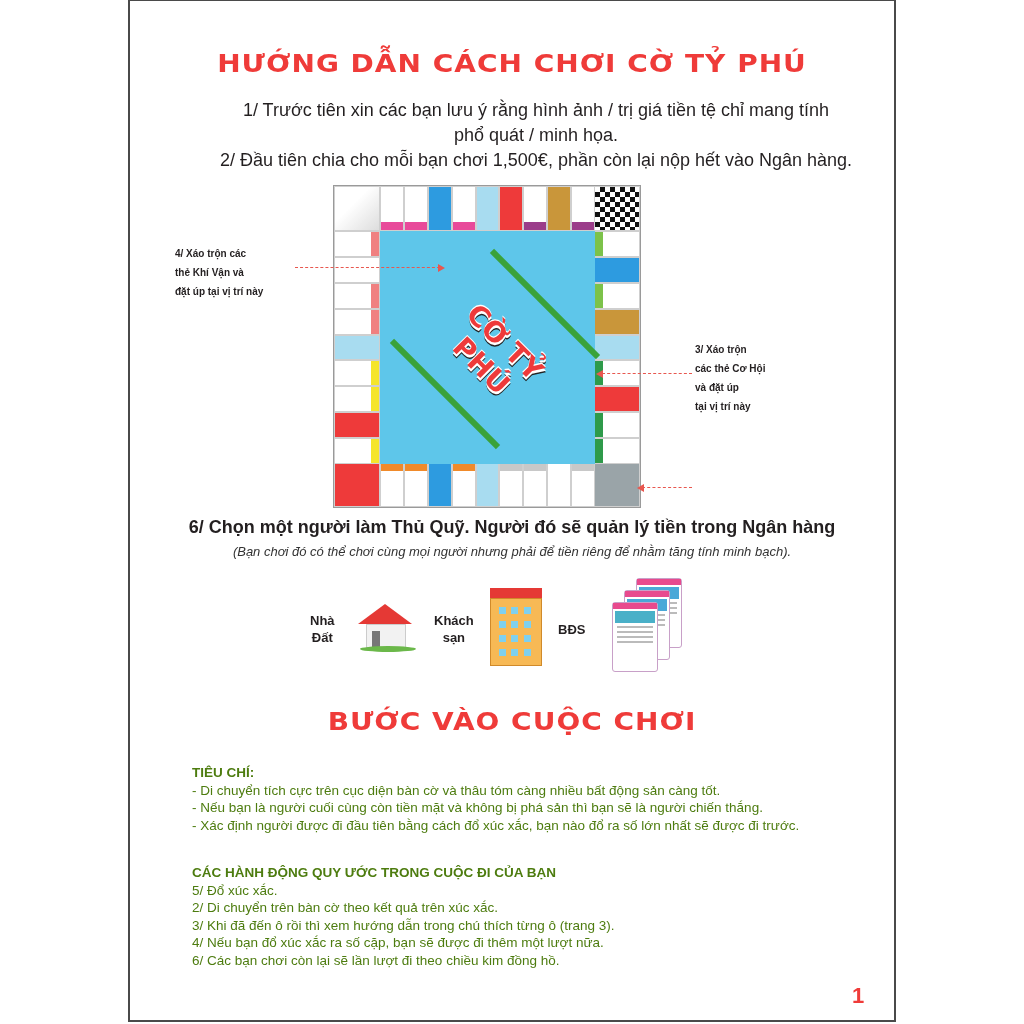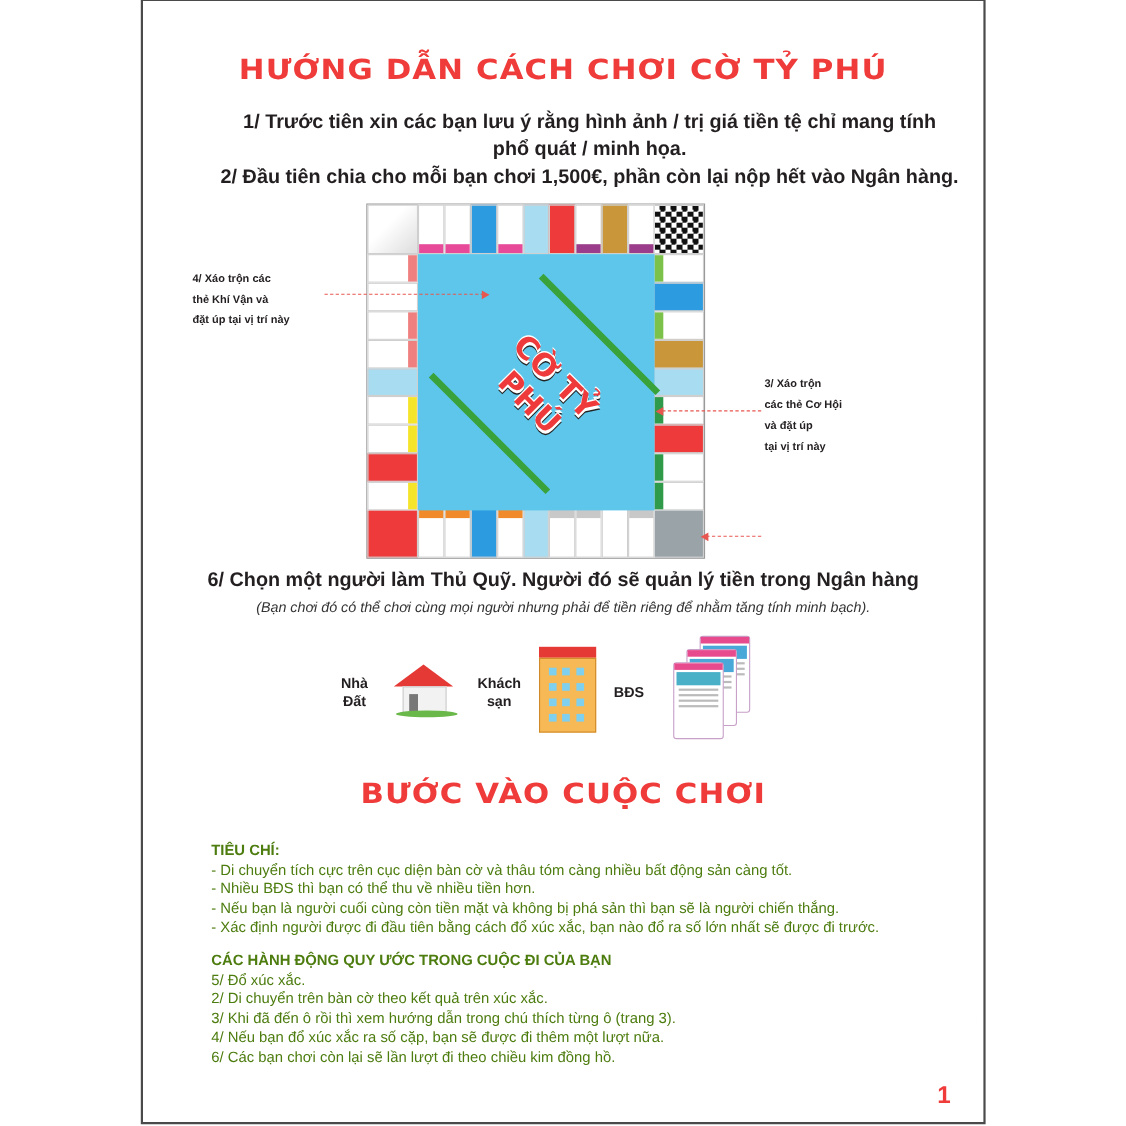--- a/index.html
+++ b/index.html
@@ -14,21 +14,21 @@
   .title {
     position: absolute; left: 0; width: 764px; text-align: center;
     color: #ef3b39; font-family: "DejaVu Sans", sans-serif; font-weight: bold;
     letter-spacing: 1px; transform: scaleY(0.9);
   }
   .title.t1 { top: 46px; font-size: 28px; }
   .title.t2 { top: 704px; font-size: 28px; }
 
   .intro {
     position: absolute; left: 0; width: 764px; text-align: center;
-    font-weight: bold; font-size: 18px; line-height: 25px; color: #231f20; padding-left: 48px;
+    font-weight: normal; font-size: 18px; line-height: 25px; color: #231f20; padding-left: 48px;
   }
   .intro.i1 { top: 97px; }
   .intro.i2 { top: 147px; }
 
   
   .board {
     position: absolute; left: 203px; top: 184px; width: 308px; height: 323px;
     background: #fff; border: 1px solid #9a9a9a;
   }
   .board .center {
@@ -301,21 +301,20 @@
         <div class="ln"></div>
         <div class="ln"></div>
       </div>
   </div>
 
   <div class="title t2">BƯỚC VÀO CUỘC CHƠI</div>
 
   <div class="rules r1">
     <div class="hd">TIÊU CHÍ:</div>
     <div>- Di chuyển tích cực trên cục diện bàn cờ và thâu tóm càng nhiều bất động sản càng tốt.</div>
-    <div>- Nhiều BĐS thì bạn có thể thu về nhiều tiền hơn.</div>
     <div>- Nếu bạn là người cuối cùng còn tiền mặt và không bị phá sản thì bạn sẽ là người chiến thắng.</div>
     <div>- Xác định người được đi đầu tiên bằng cách đổ xúc xắc, bạn nào đổ ra số lớn nhất sẽ được đi trước.</div>
   </div>
 
   <div class="rules r2">
     <div class="hd">CÁC HÀNH ĐỘNG QUY ƯỚC TRONG CUỘC ĐI CỦA BẠN</div>
     <div>5/ Đổ xúc xắc.</div>
     <div>2/ Di chuyển trên bàn cờ theo kết quả trên xúc xắc.</div>
     <div>3/ Khi đã đến ô rồi thì xem hướng dẫn trong chú thích từng ô (trang 3).</div>
     <div>4/ Nếu bạn đổ xúc xắc ra số cặp, bạn sẽ được đi thêm một lượt nữa.</div>

